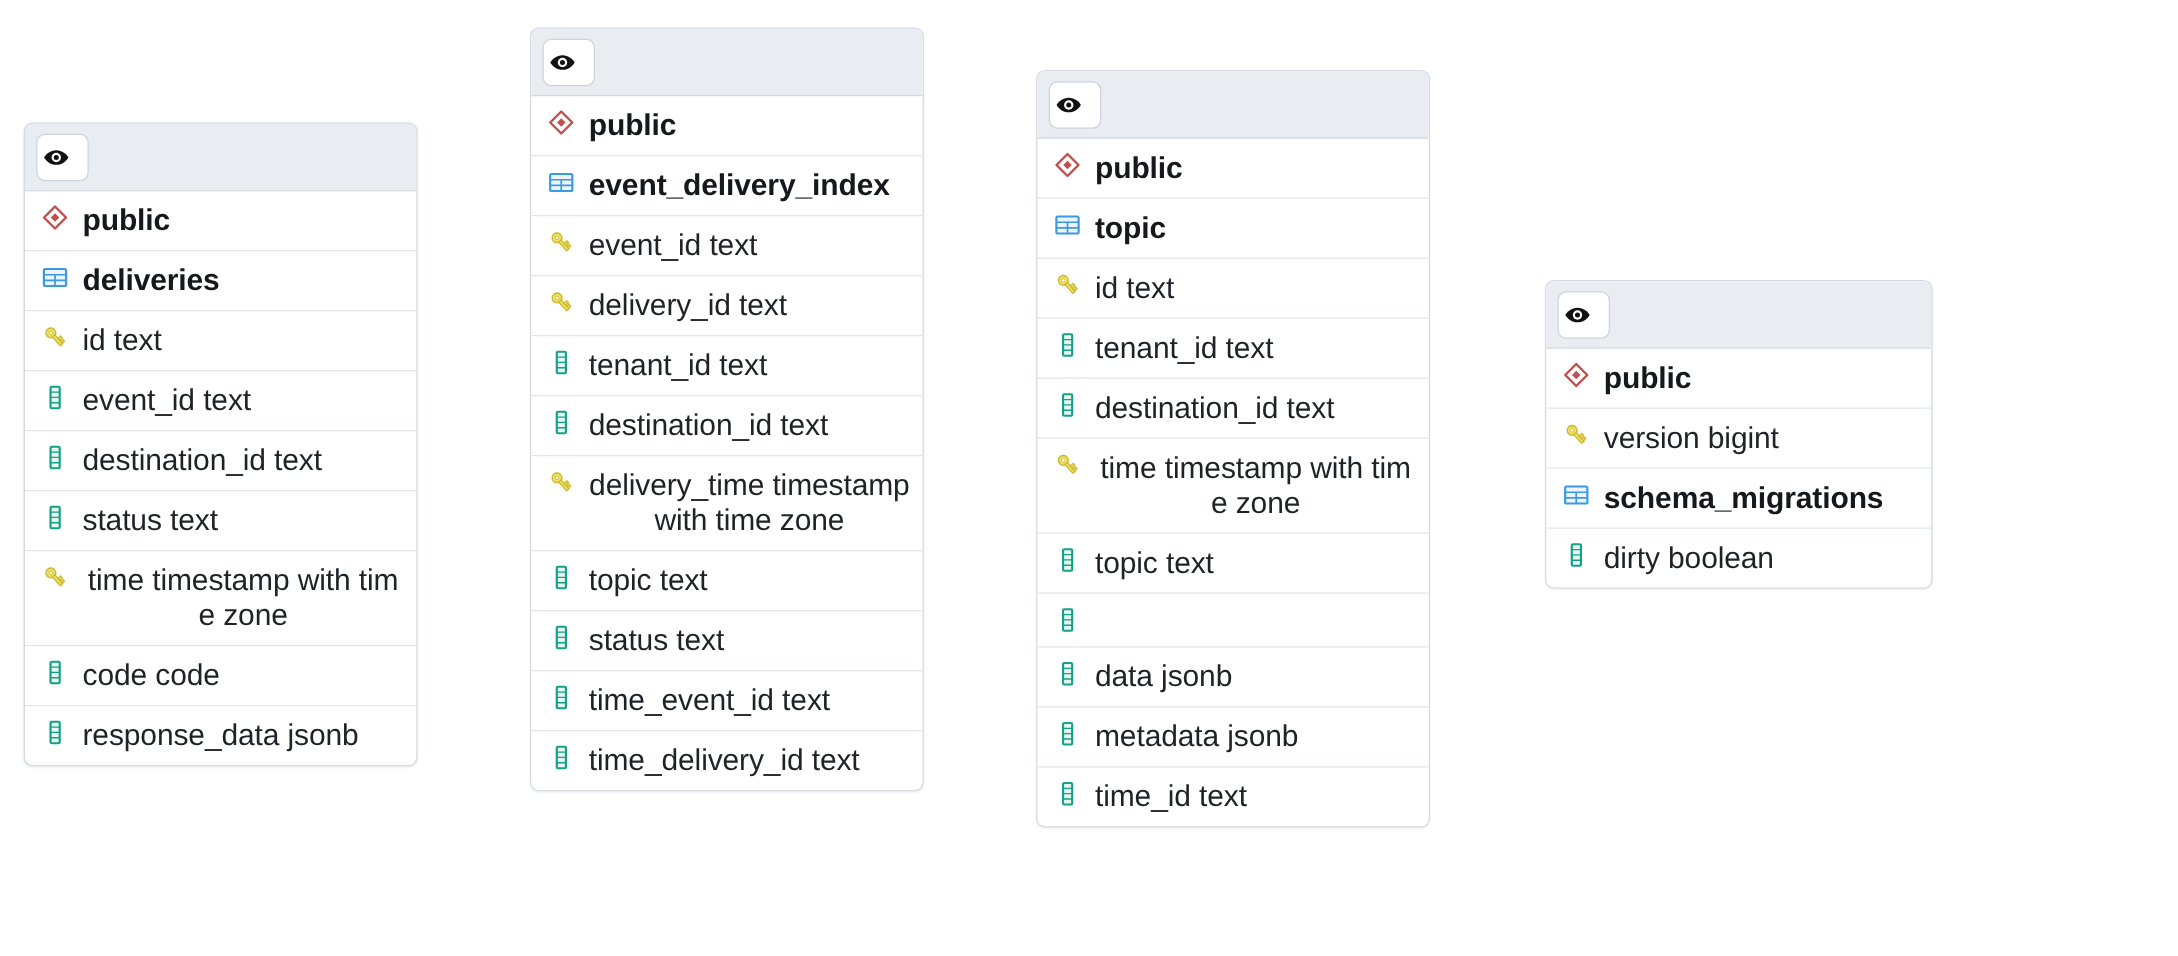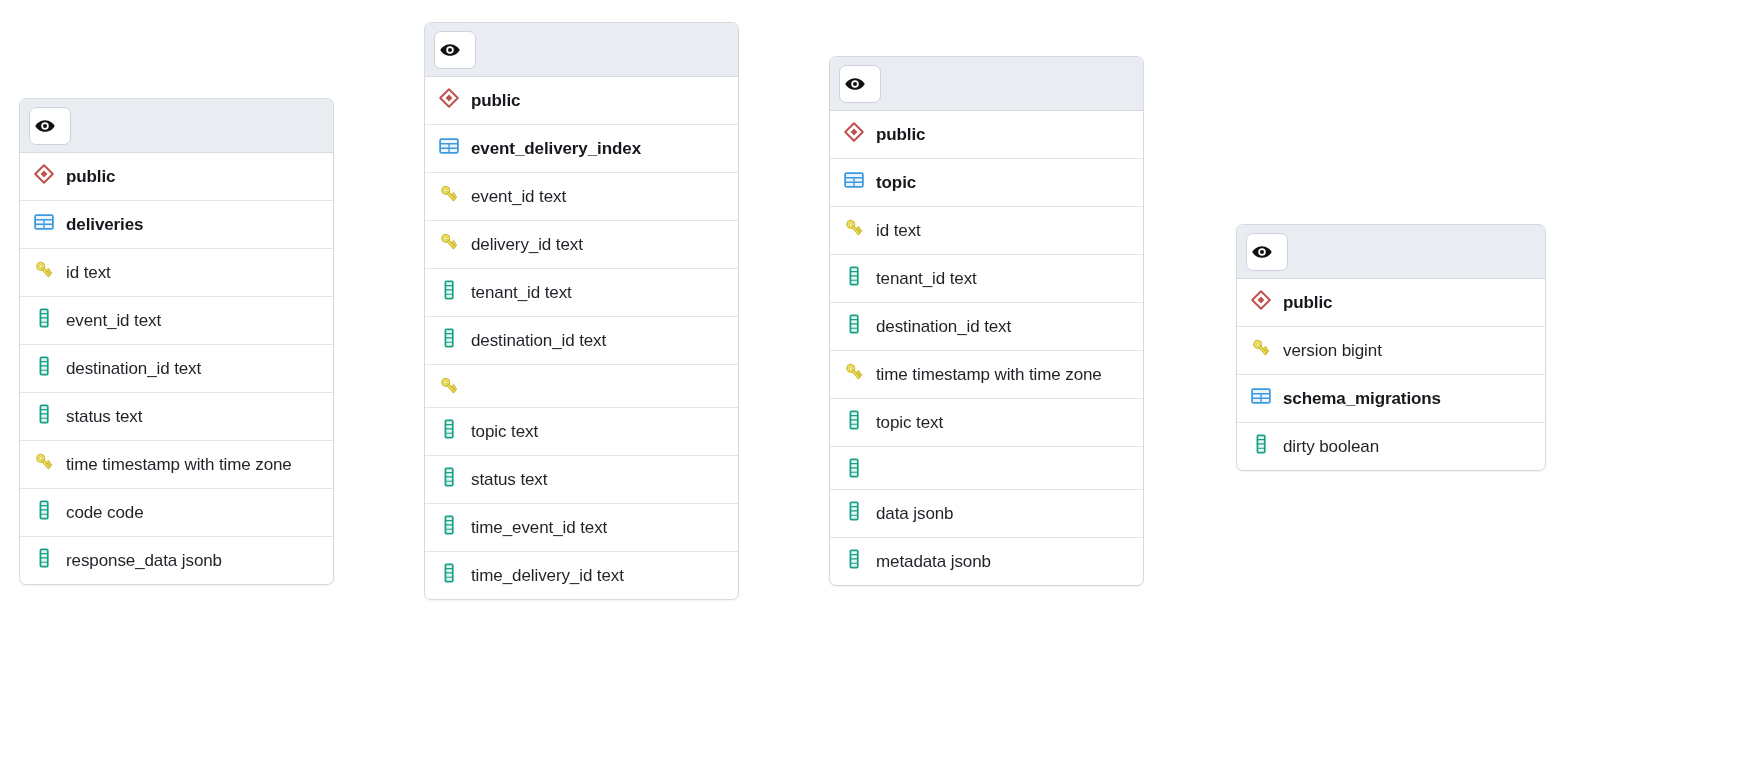--- a/index.html
+++ b/index.html
@@ -73,21 +73,21 @@
     flex: 0 0 auto;
     width: 22px;
     height: 24px;
     display: flex;
     align-items: center;
     justify-content: center;
     margin-right: 11px;
   }
 
   .row-label {
-    font-size: 17px;
+    font-size: 24px;
     line-height: 28px;
     color: #1f2328;
     letter-spacing: -0.1px;
     word-break: break-all;
     overflow-wrap: anywhere;
     padding-top: 1px;
     text-align: center;
   }
 
   .row-label.bold {
@@ -290,20 +290,21 @@
           <svg width="22" height="22" viewBox="0 0 24 24">
             <g transform="rotate(-42 12 12)">
               <circle cx="12" cy="6.6" r="4.3" fill="#efe05e" stroke="#cbb92f" stroke-width="1.2"></circle>
               <circle cx="12" cy="6.6" r="1.5" fill="#ffffff" stroke="#cbb92f" stroke-width="0.7"></circle>
               <rect x="10.6" y="10.2" width="2.8" height="10.4" fill="#efe05e" stroke="#cbb92f" stroke-width="1.1"></rect>
               <rect x="13.2" y="14.2" width="3.4" height="2.3" fill="#efe05e" stroke="#cbb92f" stroke-width="1.1"></rect>
               <rect x="13.2" y="17.8" width="2.8" height="2.2" fill="#efe05e" stroke="#cbb92f" stroke-width="1.1"></rect>
             </g>
           </svg>
         </span>
+        <span class="row-label">delivery_time timestamp with time zone</span>
       </div>
       <div class="row column">
         <span class="row-icon">
           <svg width="22" height="22" viewBox="0 0 24 24">
             <rect x="8.1" y="2.6" width="8.0" height="18.8" rx="1.1" fill="#e6f7f2" stroke="#16a085" stroke-width="1.9"></rect>
             <path d="M8.1 7.3h8.0M8.1 11.9h8.0M8.1 16.6h8.0" stroke="#16a085" stroke-width="1.25"></path>
           </svg>
         </span>
         <span class="row-label">topic text</span>
       </div>
@@ -439,20 +440,29 @@
       </div>
       <div class="row column">
         <span class="row-icon">
           <svg width="22" height="22" viewBox="0 0 24 24">
             <rect x="8.1" y="2.6" width="8.0" height="18.8" rx="1.1" fill="#e6f7f2" stroke="#16a085" stroke-width="1.9"></rect>
             <path d="M8.1 7.3h8.0M8.1 11.9h8.0M8.1 16.6h8.0" stroke="#16a085" stroke-width="1.25"></path>
           </svg>
         </span>
         <span class="row-label">metadata jsonb</span>
       </div>
+      <div class="row column">
+        <span class="row-icon">
+          <svg width="22" height="22" viewBox="0 0 24 24">
+            <rect x="8.1" y="2.6" width="8.0" height="18.8" rx="1.1" fill="#e6f7f2" stroke="#16a085" stroke-width="1.9"></rect>
+            <path d="M8.1 7.3h8.0M8.1 11.9h8.0M8.1 16.6h8.0" stroke="#16a085" stroke-width="1.25"></path>
+          </svg>
+        </span>
+        <span class="row-label">time_id text</span>
+      </div>
     </div>
     <div class="node" style="left: 1236px; top: 224px; width: 310px;">
       <div class="node-header">
         <div class="eye-button">
           <span class="row-icon">
             <svg width="24" height="24" viewBox="0 0 24 24">
               <path d="M12 5.6C6.9 5.6 2.8 9.1 1.4 12c1.4 2.9 5.5 6.4 10.6 6.4S21.2 14.9 22.6 12C21.2 9.1 17.1 5.6 12 5.6z" fill="#111111"></path>
               <circle cx="12" cy="12" r="4.1" fill="#ffffff"></circle>
               <circle cx="12" cy="12" r="2.2" fill="#111111"></circle>
             </svg>

